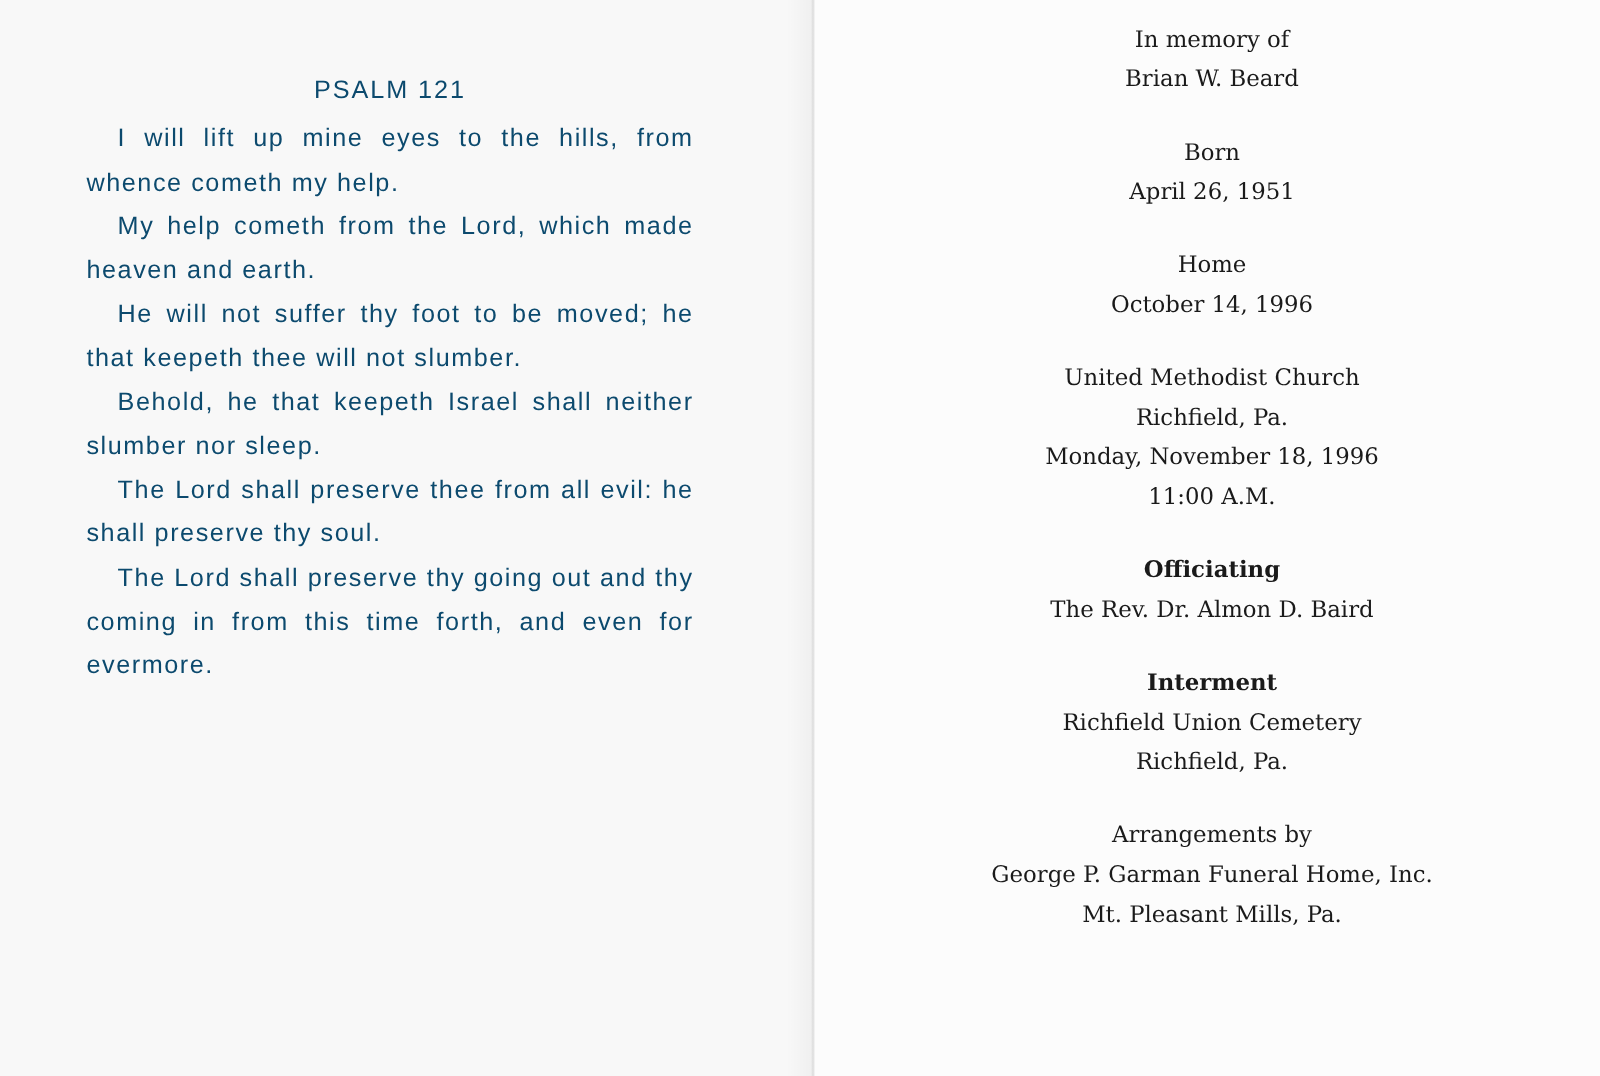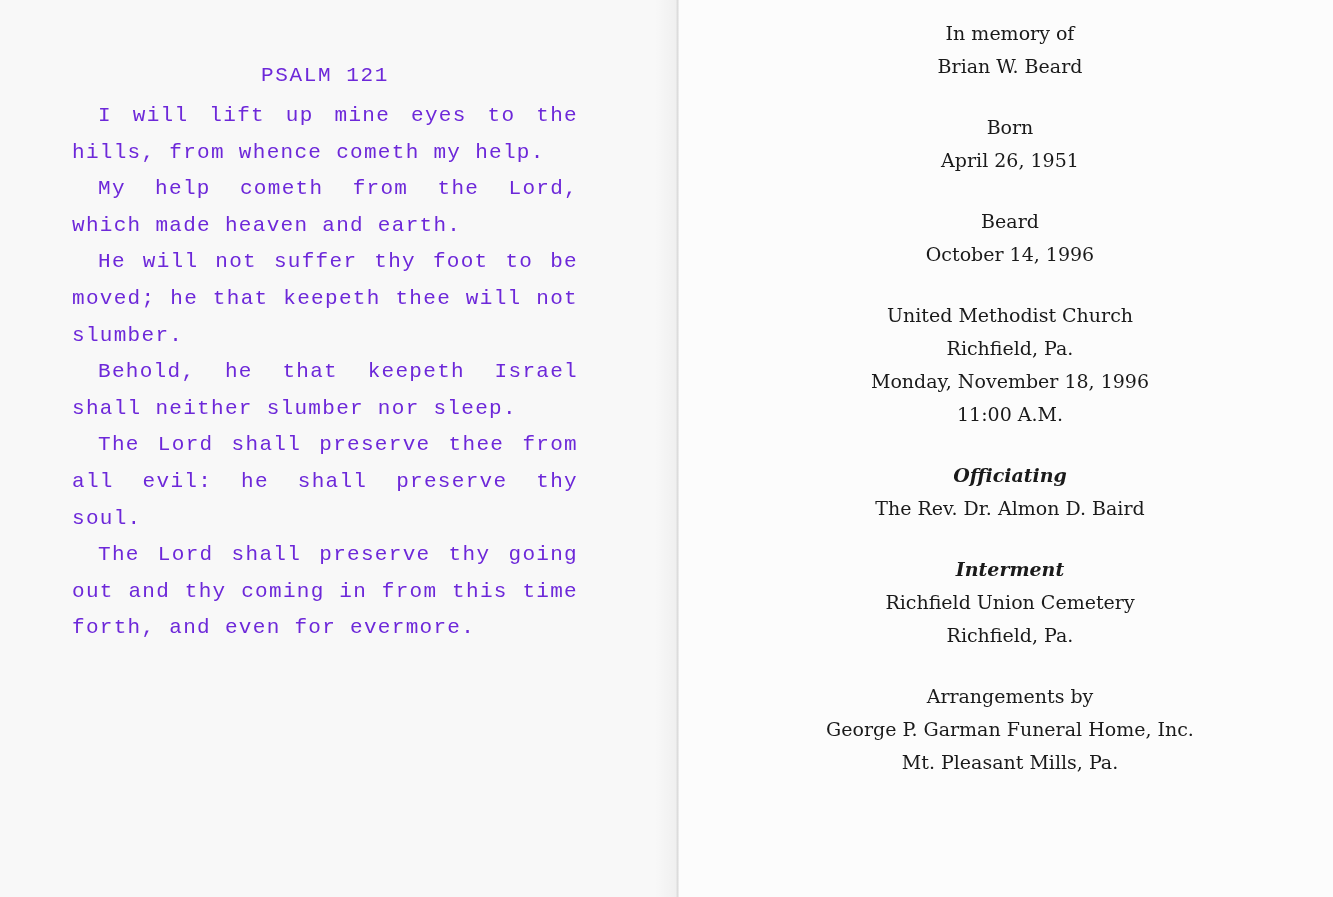--- a/index.html
+++ b/index.html
@@ -2,26 +2,26 @@
 <html><head>
 <meta charset="utf-8">
 <style>
   html, body { margin:0; padding:0; }
   body { width:1333px; height:897px; background:#fbfbfb; position:relative; overflow:hidden; }
   .page { position:absolute; top:0; height:897px; }
   .left { left:0; width:678px; background:#f8f8f8; }
   .right { left:678px; width:655px; background:#fcfcfc; }
   .fold { position:absolute; left:676px; top:0; width:3px; height:897px; background:linear-gradient(90deg,#ececec,#dcdcdc,#f2f2f2); }
   .fold-shadow { position:absolute; left:655px; top:0; width:22px; height:897px; background:linear-gradient(90deg,rgba(0,0,0,0),rgba(0,0,0,0.035)); }
-  .psalm { position:absolute; left:72px; top:60px; width:506px; font-family:Liberation Mono, monospace; color:#6d28d9; font-size:21px; letter-spacing:1.3px; }
+  .psalm { position:absolute; left:72px; top:60px; width:506px; font-family:Liberation Sans, sans-serif; color:#0c4a6e; font-size:21px; letter-spacing:1.3px; }
   .psalm-title { text-align:center; font-size:21px; letter-spacing:1.6px; margin:0 0 6px 0; height:32px; line-height:32px; }
   .verse { margin:0; line-height:36.6px; text-align:justify; text-indent:26px; }
   .card { position:absolute; left:700px; width:620px; top:17px; font-family:"DejaVu Serif", serif; color:#1a1a1a; font-size:19px; text-align:center; }
   .line { height:33px; line-height:33px; white-space:nowrap; }
-  .bold { font-weight:bold;font-style:italic; }
+  .bold { font-weight:bold; }
   .gap { height:28px; }
 </style>
 </head>
 <body>
 
 <div class="page left"></div>
 <div class="page right"></div>
 <div class="fold-shadow"></div>
 <div class="fold"></div>
 
@@ -35,21 +35,21 @@
   <p class="verse">The Lord shall preserve thy going out and thy coming in from this time forth, and even for evermore.</p>
 </div>
 
 <div class="card">
   <div class="line">In memory of</div>
   <div class="line">Brian W. Beard</div>
   <div class="gap"></div>
   <div class="line">Born</div>
   <div class="line">April 26, 1951</div>
   <div class="gap"></div>
-  <div class="line">Beard</div>
+  <div class="line">Home</div>
   <div class="line">October 14, 1996</div>
   <div class="gap"></div>
   <div class="line">United Methodist Church</div>
   <div class="line">Richfield, Pa.</div>
   <div class="line">Monday, November 18, 1996</div>
   <div class="line">11:00 A.M.</div>
   <div class="gap"></div>
   <div class="line bold">Officiating</div>
   <div class="line">The Rev. Dr. Almon D. Baird</div>
   <div class="gap"></div>

